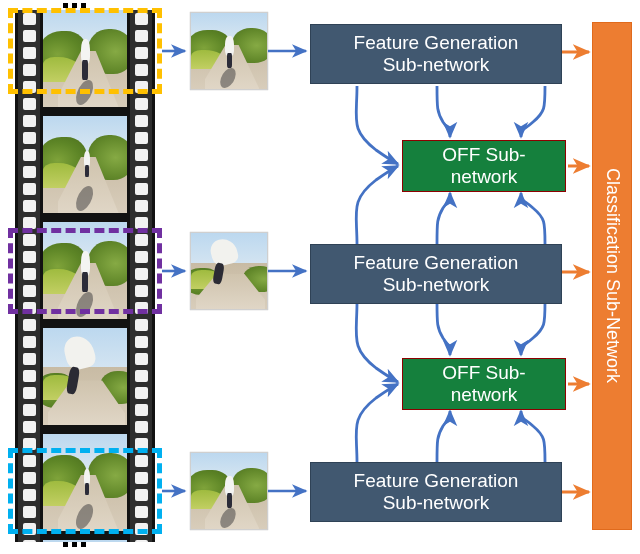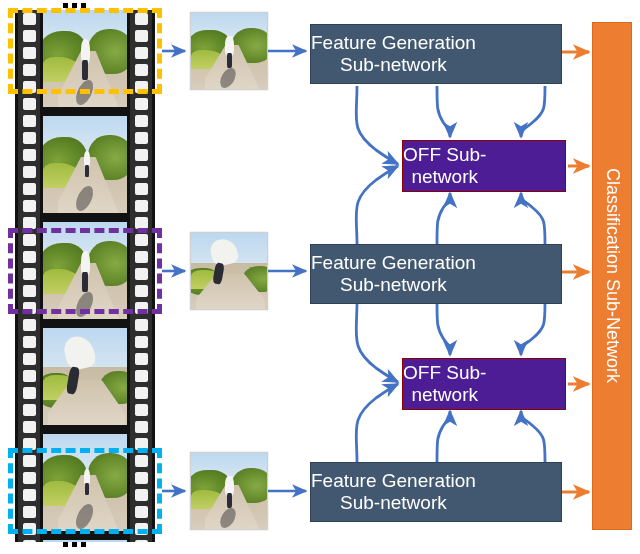--- a/index.html
+++ b/index.html
@@ -87,29 +87,29 @@
   
   .thumb{
     position:absolute;width:76px;height:76px;
     border:1px solid #cfcfcf;background:#cdd6c2;overflow:hidden;
     box-shadow:0 0 1px rgba(0,0,0,.3);
   }
 
   
   .nodebox{
     position:absolute;box-sizing:border-box;
-    display:flex;align-items:center;justify-content:flex-start;
+    display:flex;align-items:center;justify-content:center;
     text-align:center;color:#ffffff;line-height:1.18;
   }
   .fgbox{
     background:#415870;border:1px solid #2f4256;
     font-size:19px;
   }
   .offbox{
-    background:#4c1d95;border:1px solid #8d0000;
+    background:#15803d;border:1px solid #8d0000;
     font-size:19px;
   }
   .classbox{
     position:absolute;background:#ed7d31;border:1px solid #e06a1c;
     box-sizing:border-box;
     display:flex;align-items:center;justify-content:center;
   }
   .classbox .vtext{
     writing-mode:vertical-rl;
     color:#fff;font-size:18px;white-space:nowrap;

